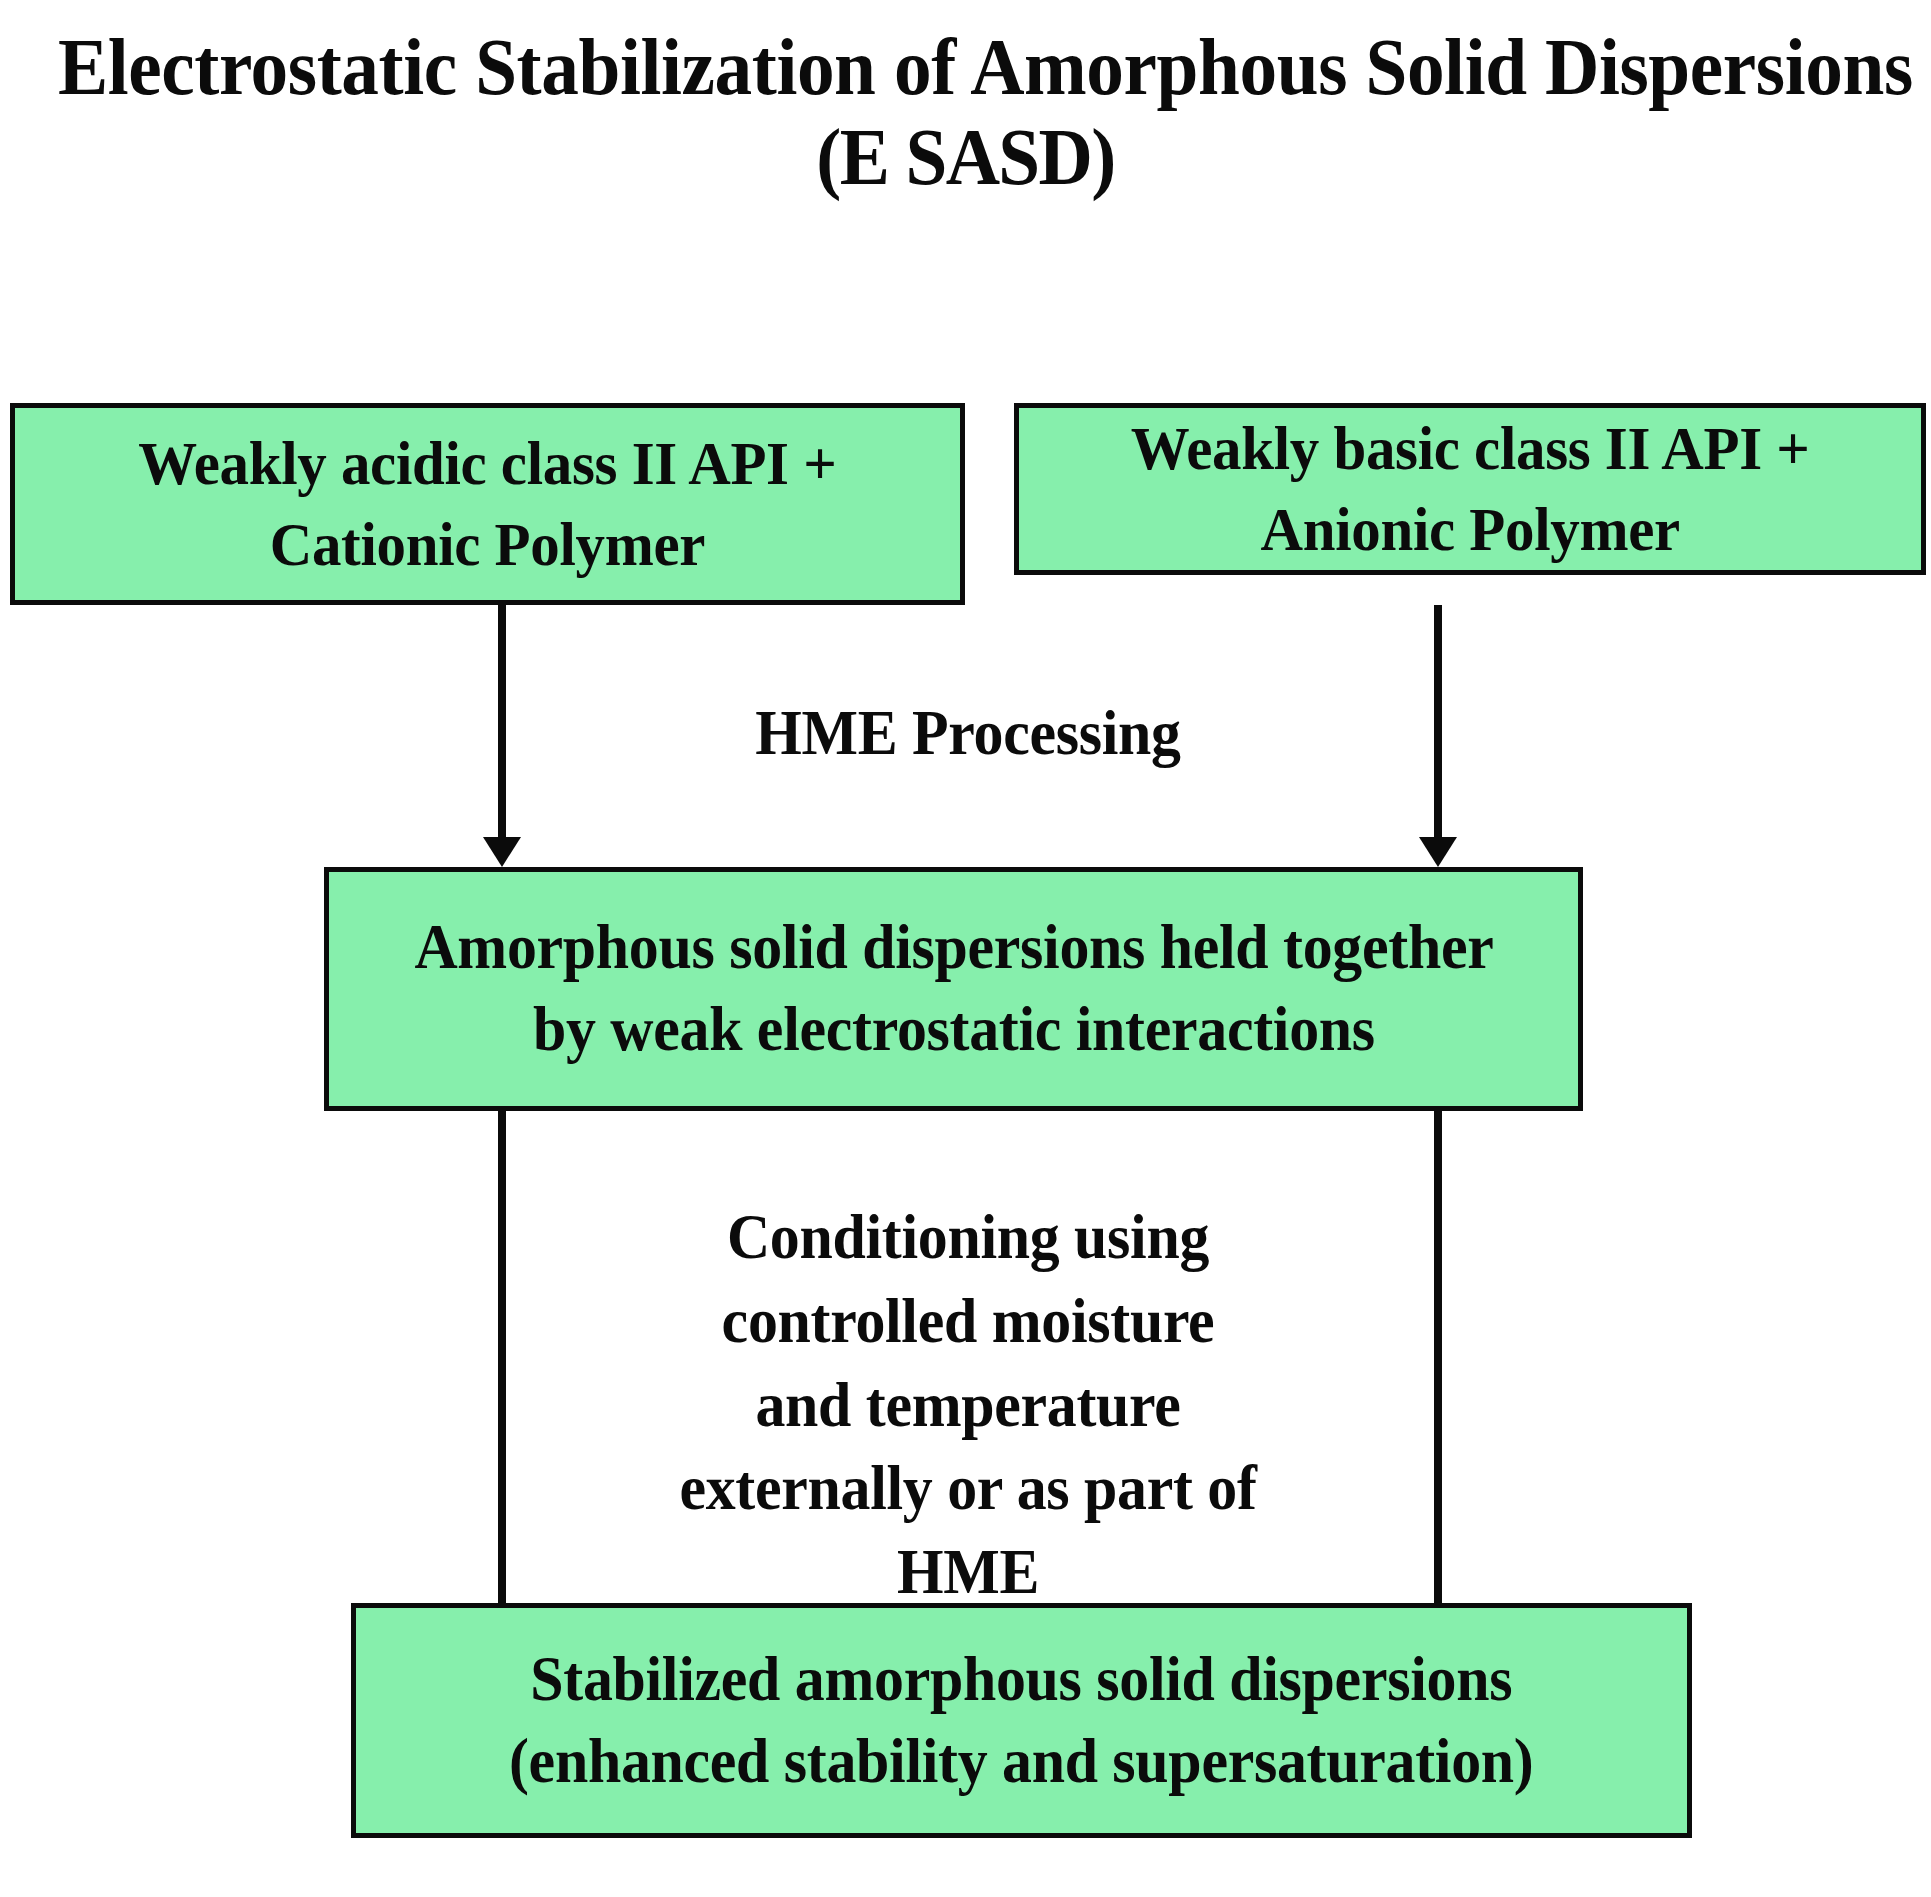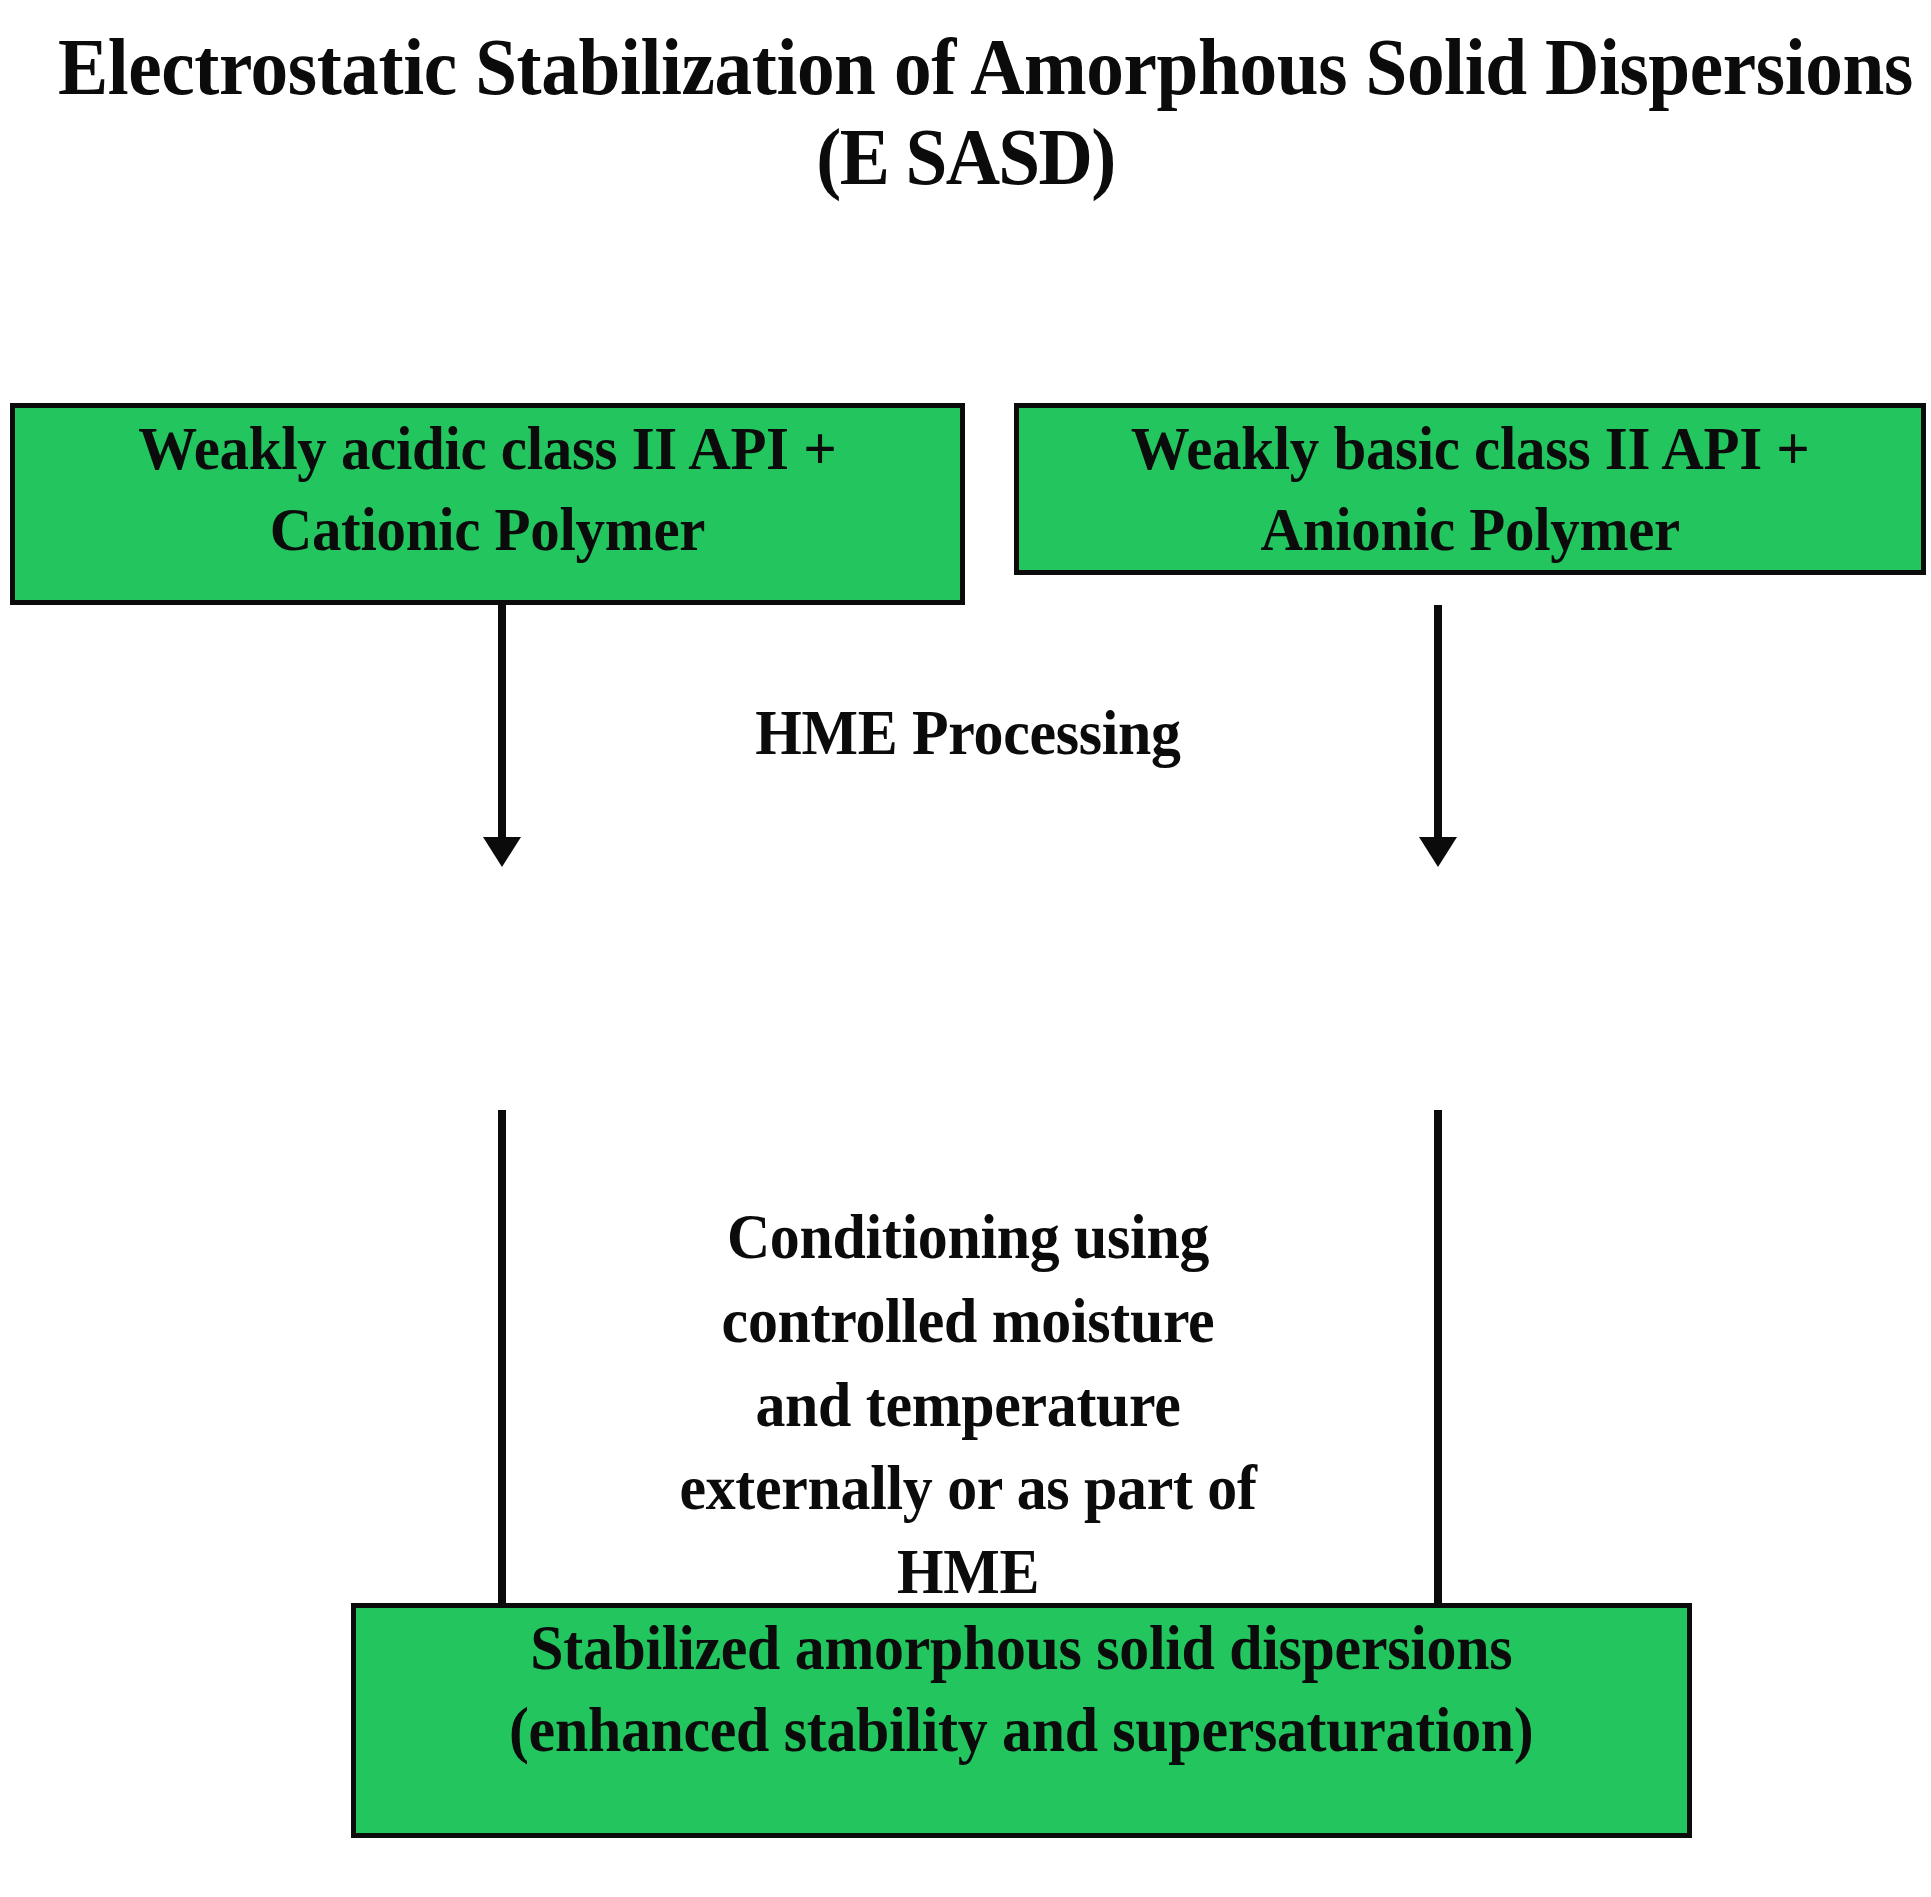--- a/index.html
+++ b/index.html
@@ -40,24 +40,24 @@
     transform: scaleX(0.94);
     transform-origin: center top;
   }
   .title-line1 { display: block; white-space: nowrap; }
   .title-line2 { display: block; white-space: nowrap; letter-spacing: -1.7px; }
 
   
   .flow-box {
     position: absolute;
     box-sizing: border-box;
-    background: #22c55e;
+    background: #86efac;
     border: 5.8px solid #0b0b0b;
     display: flex;
-    align-items: flex-start;
+    align-items: center;
     justify-content: center;
     text-align: center;
   }
   .flow-box .box-text {
     display: block;
     font-weight: 700;
     font-size: 62px;
     line-height: 1.30;
     letter-spacing: -0.3px;
     transform: scaleX(0.95);
@@ -140,20 +140,24 @@
   <div class="flow-box" id="box-basic">
     <span class="box-text">Weakly basic class II API +
 Anionic Polymer</span>
   </div>
 
   <div class="arrow" id="arrow-left-top"></div>
   <div class="arrow" id="arrow-right-top"></div>
 
   <div class="edge-label" id="label-hme">HME Processing</div>
 
+  <div class="flow-box" id="box-asd">
+    <span class="box-text">Amorphous solid dispersions held together
+by weak electrostatic interactions</span>
+  </div>
 
   <div class="arrow" id="arrow-left-bot"></div>
   <div class="arrow" id="arrow-right-bot"></div>
 
   <div class="edge-label" id="label-conditioning">Conditioning using
 controlled moisture
 and temperature
 externally or as part of
 HME</div>
 

